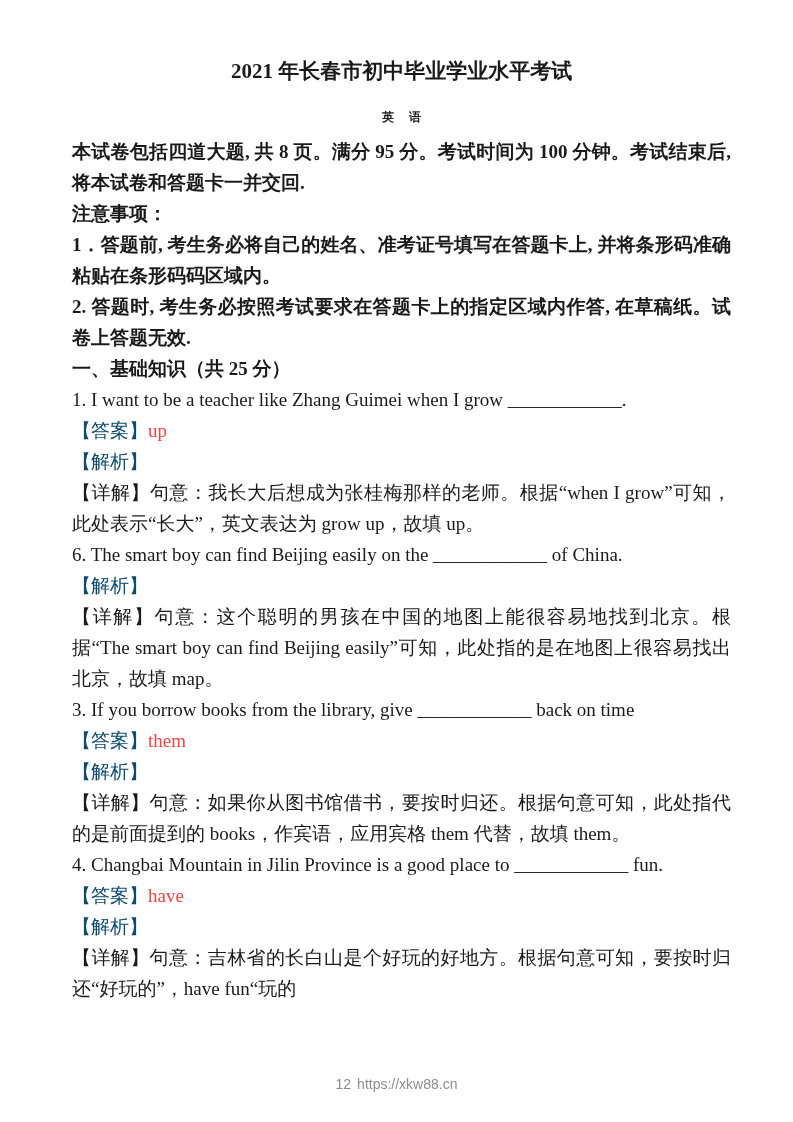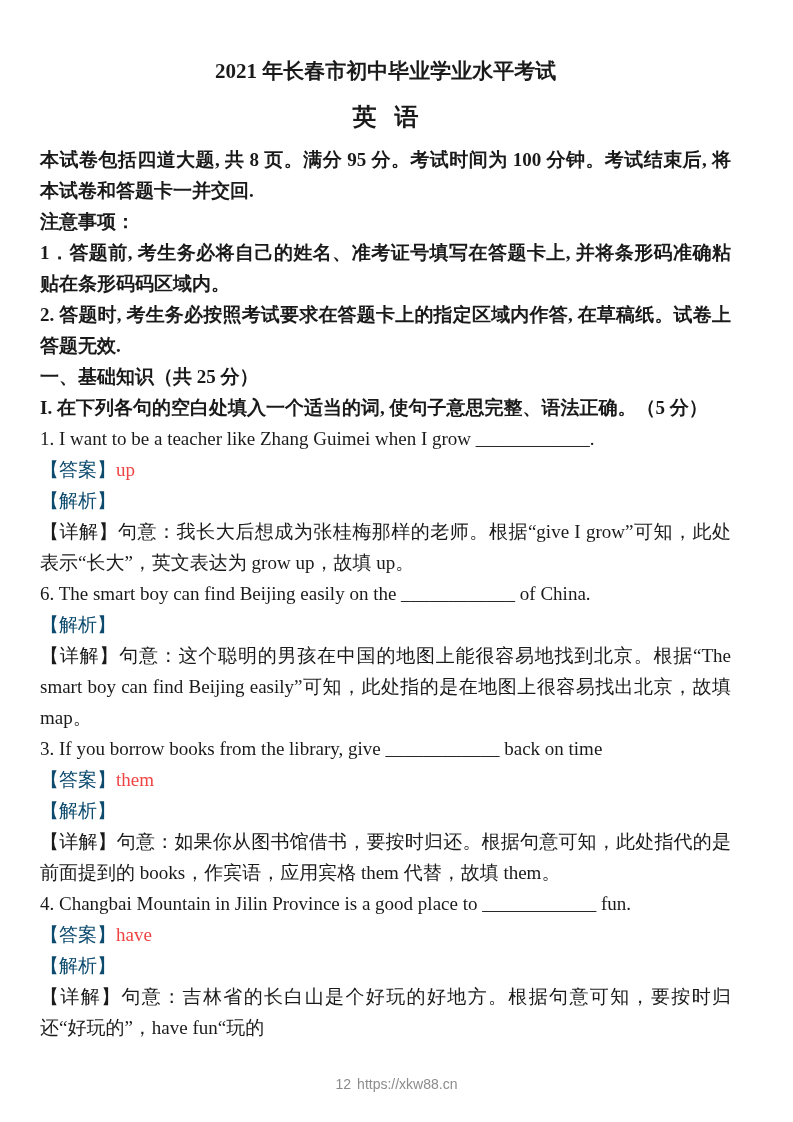--- a/index.html
+++ b/index.html
@@ -11,33 +11,33 @@
     position: relative;
     width: 793px;
     height: 1122px;
     margin: 0 auto;
     background: #ffffff;
     overflow: hidden;
     font-family: "Liberation Serif", "DejaVu Serif", serif;
     color: #1a1a1a;
   }
   .content {
-    padding: 56px 62px 0 40px;
+    padding: 56px 62px 0 72px;
   }
   .doc-title {
     margin: 0 0 16px 0;
     text-align: center;
     font-size: 21px;
     font-weight: bold;
     line-height: 30px;
   }
   .doc-subject {
-    margin: 0 0 12px 0;
+    margin: 0 0 4px 0;
     text-align: center;
-    font-size: 24px;
+    font-size: 12px;
     font-weight: bold;
     line-height: 30px;
     word-spacing: 12px;
   }
   .para {
     margin: 0;
     font-size: 19px;
     line-height: 31px;
     text-align: justify;
   }
@@ -67,27 +67,26 @@
     <h1 class="doc-title">2021 年长春市初中毕业学业水平考试</h1>
     <h2 class="doc-subject">英 语</h2>
 
     <p class="para bold">本试卷包括四道大题, 共 8 页。满分 95 分。考试时间为 100 分钟。考试结束后, 将本试卷和答题卡一并交回.</p>
 
     <p class="para bold">注意事项：</p>
     <p class="para bold">1．答题前, 考生务必将自己的姓名、准考证号填写在答题卡上, 并将条形码准确粘贴在条形码码区域内。</p>
     <p class="para bold">2. 答题时, 考生务必按照考试要求在答题卡上的指定区域内作答, 在草稿纸。试卷上答题无效.</p>
 
     <p class="para bold">一、基础知识（共 25 分）</p>
-    <p class="para bold">I. 在下列各句的空白处填入一个适当的词, 使句子意思完整、语法正确。（5 分）</p>
 
     <div class="q-block">
       <p class="para">1. I want to be a teacher like Zhang Guimei when I grow ____________.</p>
       <p class="para"><span class="label-blue">【答案】</span><span class="answer-value">up</span></p>
       <p class="para"><span class="label-blue">【解析】</span></p>
-      <p class="para">【详解】句意：我长大后想成为张桂梅那样的老师。根据“give I grow”可知，此处表示“长大”，英文表达为 grow up，故填 up。</p>
+      <p class="para">【详解】句意：我长大后想成为张桂梅那样的老师。根据“when I grow”可知，此处表示“长大”，英文表达为 grow up，故填 up。</p>
     </div>
 
     <div class="q-block">
       <p class="para">6. The smart boy can find Beijing easily on the ____________ of China.</p>
       <p class="para"><span class="label-blue">【解析】</span></p>
       <p class="para">【详解】句意：这个聪明的男孩在中国的地图上能很容易地找到北京。根据“The smart boy can find Beijing easily”可知，此处指的是在地图上很容易找出北京，故填 map。</p>
     </div>
 
     <div class="q-block">
       <p class="para">3. If you borrow books from the library, give ____________ back on time</p>

